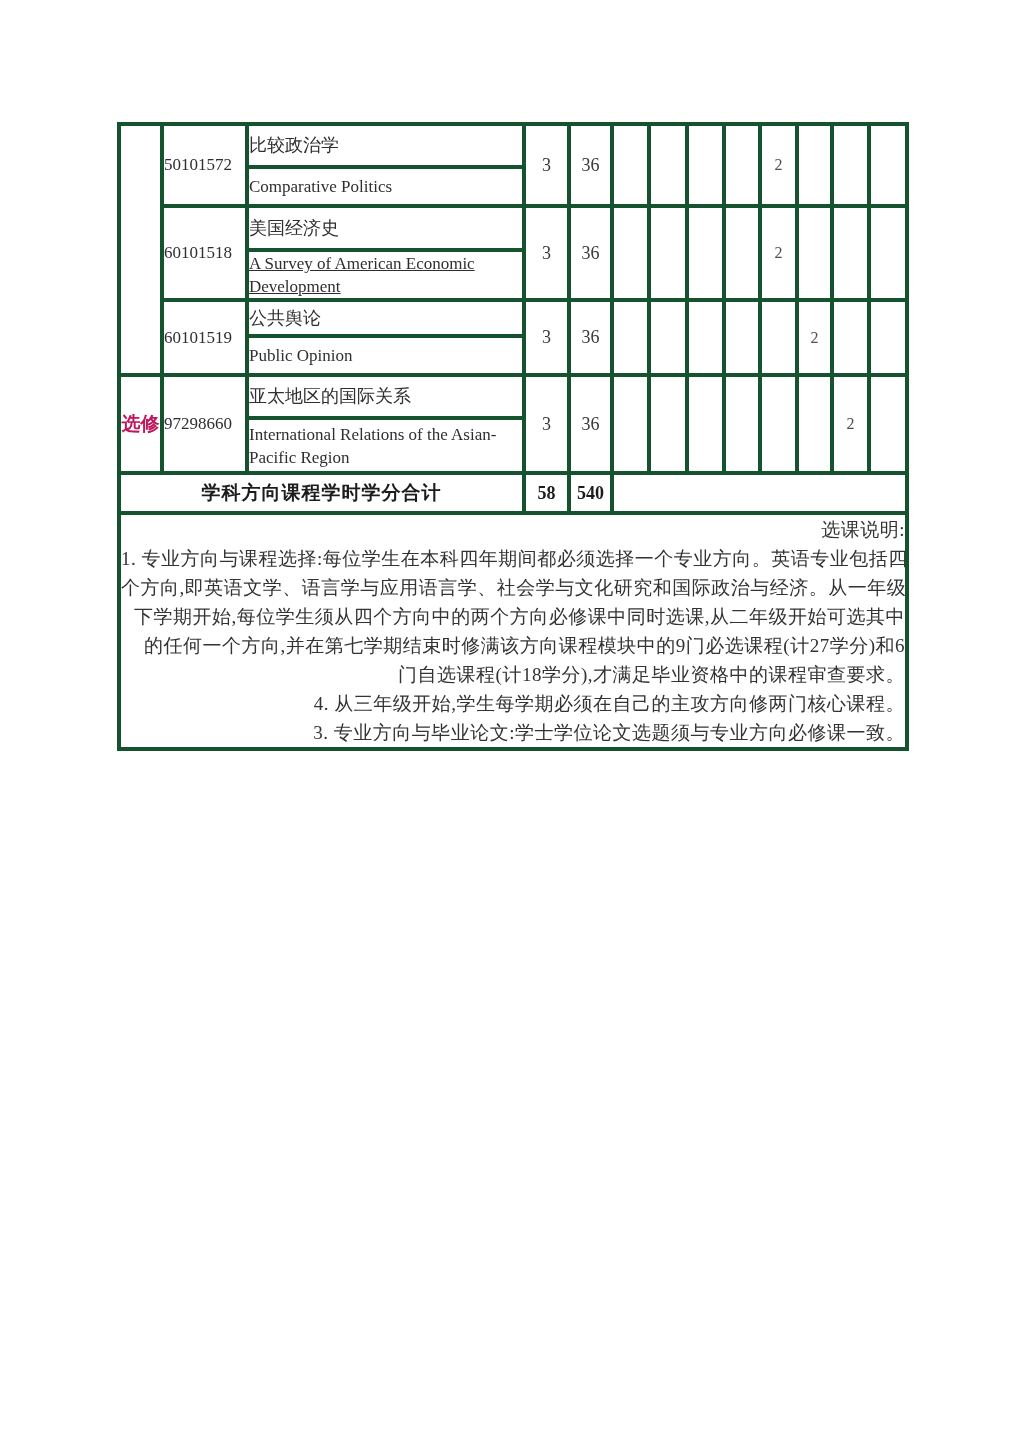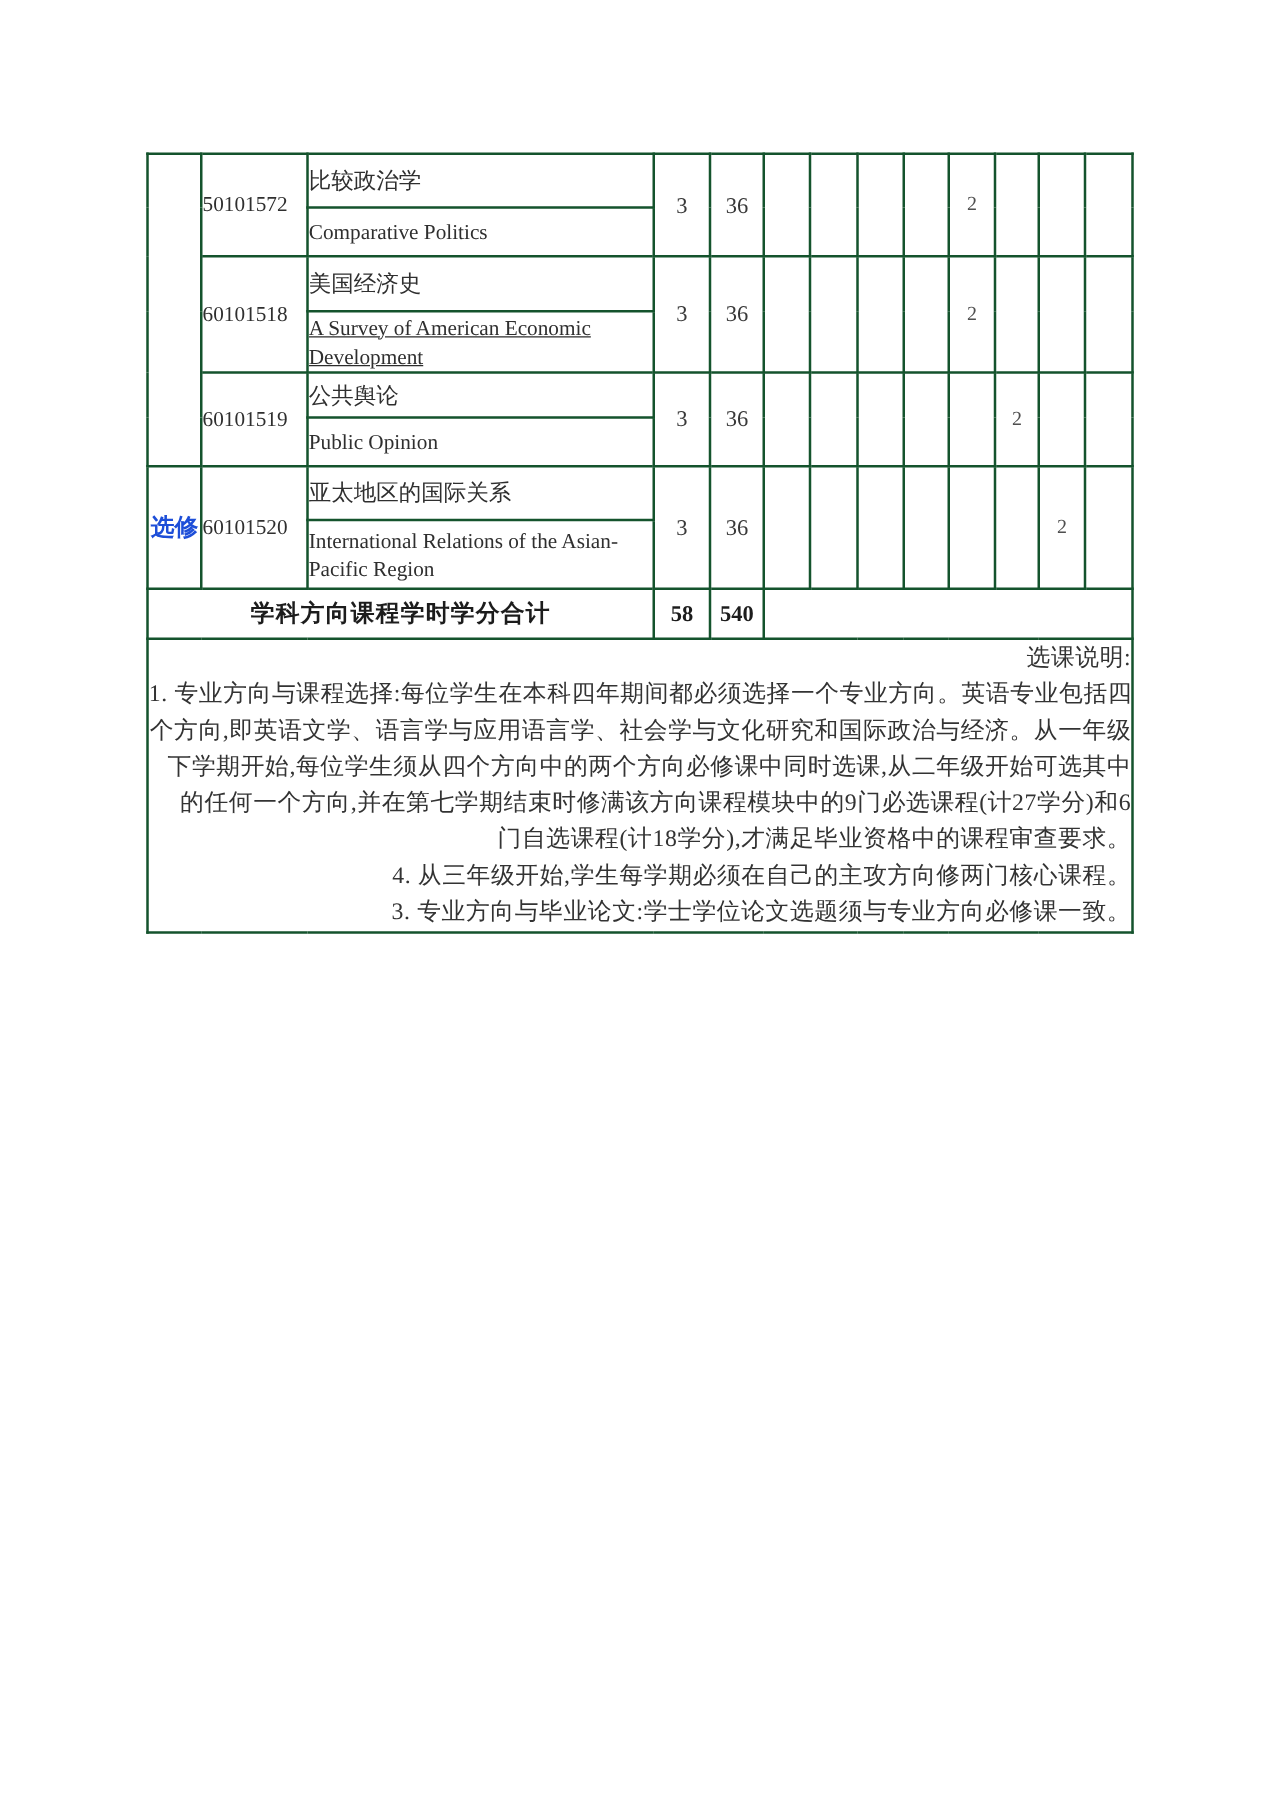--- a/index.html
+++ b/index.html
@@ -19,35 +19,35 @@
     left: 117px;
     top: 122px;
     width: 788px;
   }
   table.course-table {
     border-collapse: collapse;
     table-layout: fixed;
     width: 788px;
   }
   table.course-table td {
-    border: 2px solid #14532d;
+    border: 4px solid #14532d;
     padding: 0;
     overflow: hidden;
   }
   
   td.cat-cont {
     border-top: none;
   }
   td.cat {
     text-align: center;
     vertical-align: middle;
     font-family: "Liberation Sans", sans-serif;
     font-weight: bold;
     font-size: 19px;
-    color: #1d4ed8;
+    color: #be185d;
   }
   td.code {
     text-align: left;
     vertical-align: middle;
     font-size: 17px;
     color: #2f2f2f;
   }
   td.name {
     text-align: left;
     vertical-align: middle;
@@ -179,21 +179,21 @@
         <td class="sem" rowspan="2">2</td>
         <td class="sem" rowspan="2"></td>
         <td class="sem" rowspan="2"></td>
       </tr>
       <tr class="h39">
         <td class="name en">Public Opinion</td>
       </tr>
 
       <tr class="h43">
         <td class="cat" rowspan="2">选修</td>
-        <td class="code" rowspan="2">60101520</td>
+        <td class="code" rowspan="2">97298660</td>
         <td class="name zh">亚太地区的国际关系</td>
         <td class="num" rowspan="2">3</td>
         <td class="num" rowspan="2">36</td>
         <td class="sem" rowspan="2"></td>
         <td class="sem" rowspan="2"></td>
         <td class="sem" rowspan="2"></td>
         <td class="sem" rowspan="2"></td>
         <td class="sem" rowspan="2"></td>
         <td class="sem" rowspan="2"></td>
         <td class="sem" rowspan="2">2</td>

